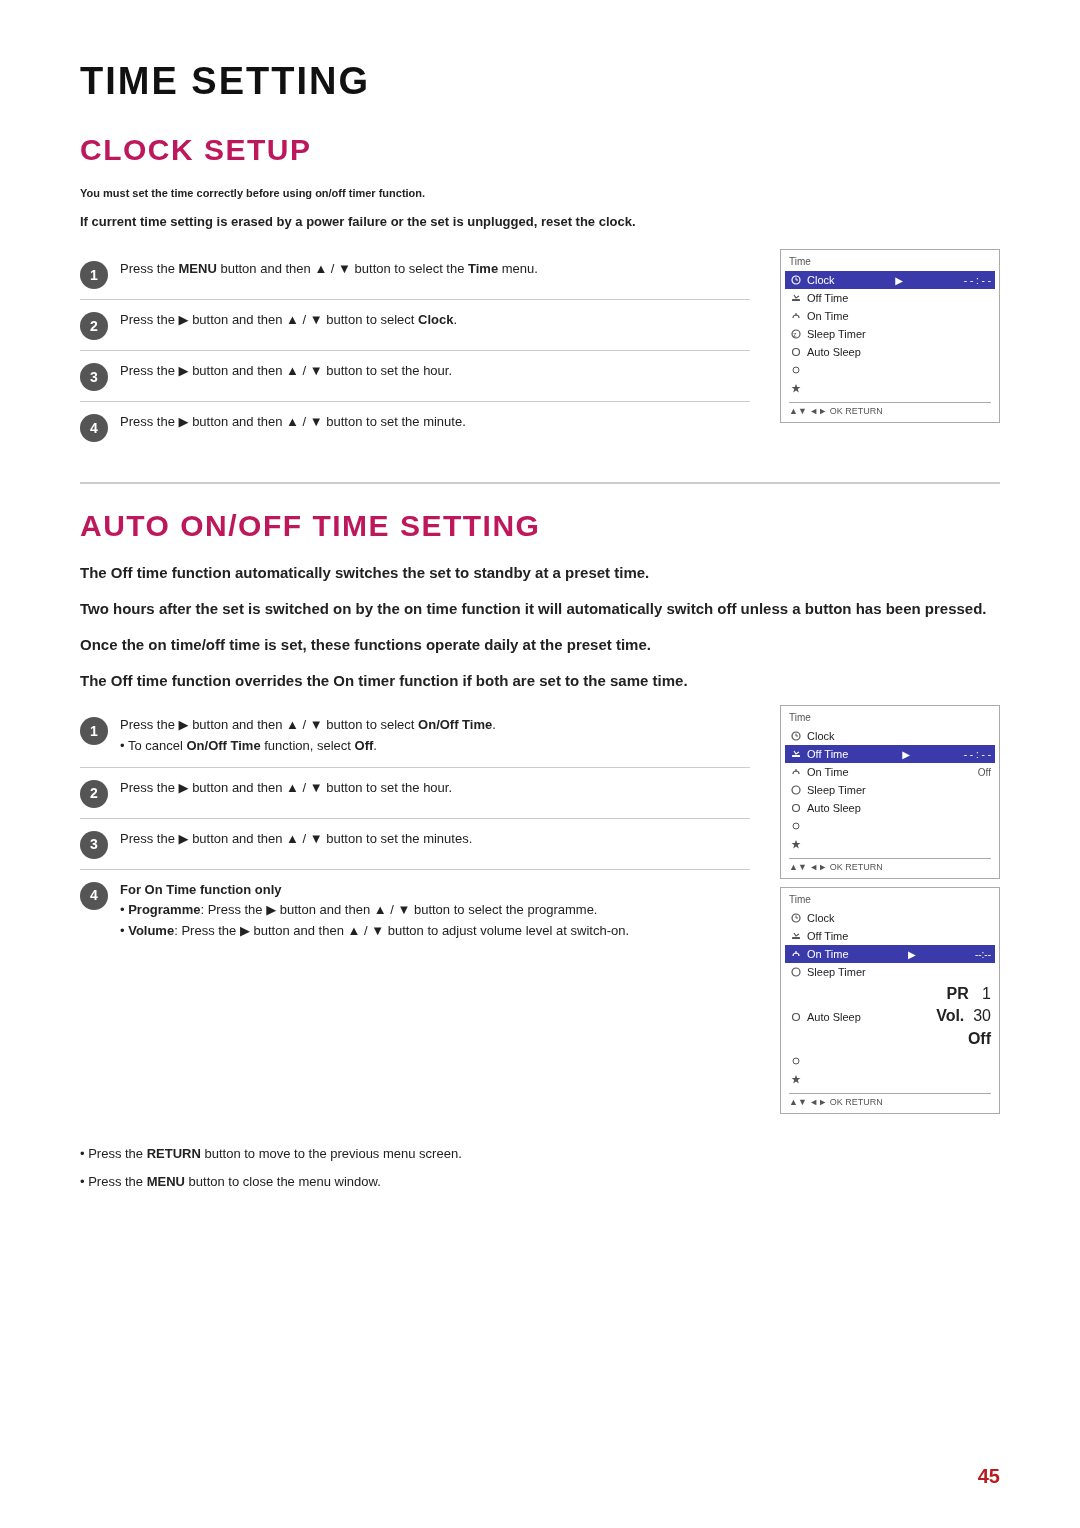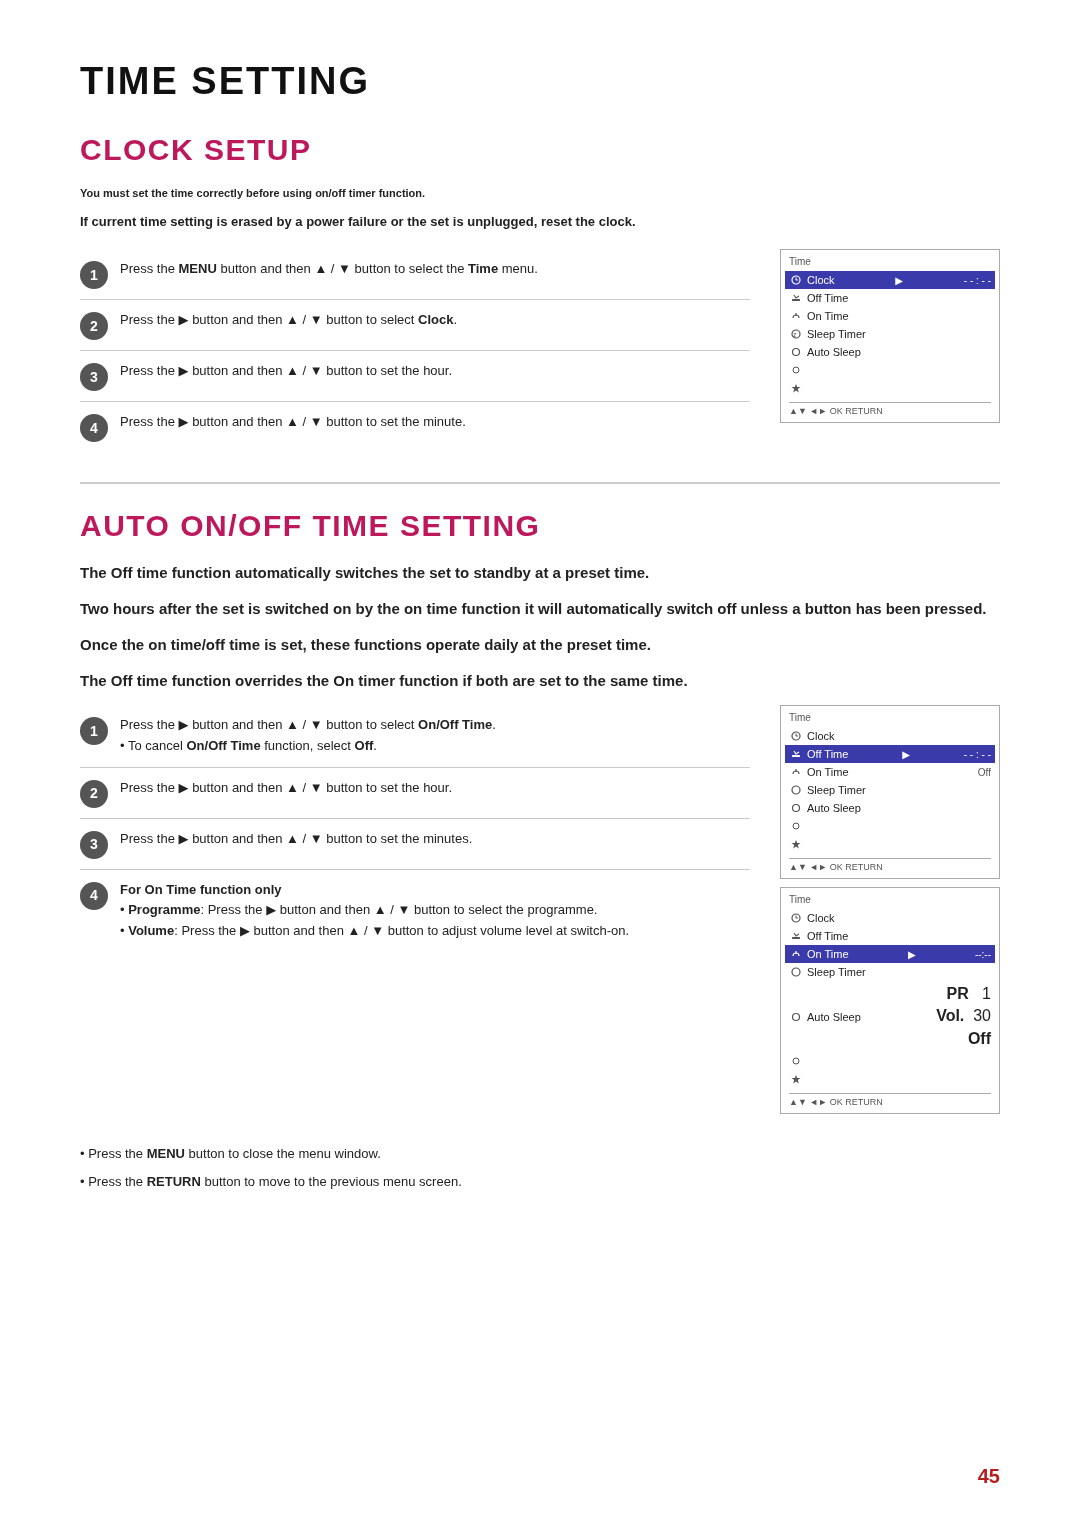--- a/index.html
+++ b/index.html
@@ -492,17 +492,17 @@
               <polygon points="5,1 6.2,4 9.5,4 6.8,6 7.8,9.5 5,7.5 2.2,9.5 3.2,6 0.5,4 3.8,4" fill="#555"></polygon>
             </svg>
         </span>
       </div>
       <div class="menu-footer">▲▼  ◄►  OK  RETURN</div>
     </div>
   </div>
 </div>
 
 <div class="footer-bullets">
+  <p>• Press the <b>RETURN</b> button to move to the previous menu screen.</p>
   <p>• Press the <b>MENU</b> button to close the menu window.</p>
-  <p>• Press the <b>RETURN</b> button to move to the previous menu screen.</p>
 </div>
 
 <div class="page-number">45</div>
 
 </body></html>

